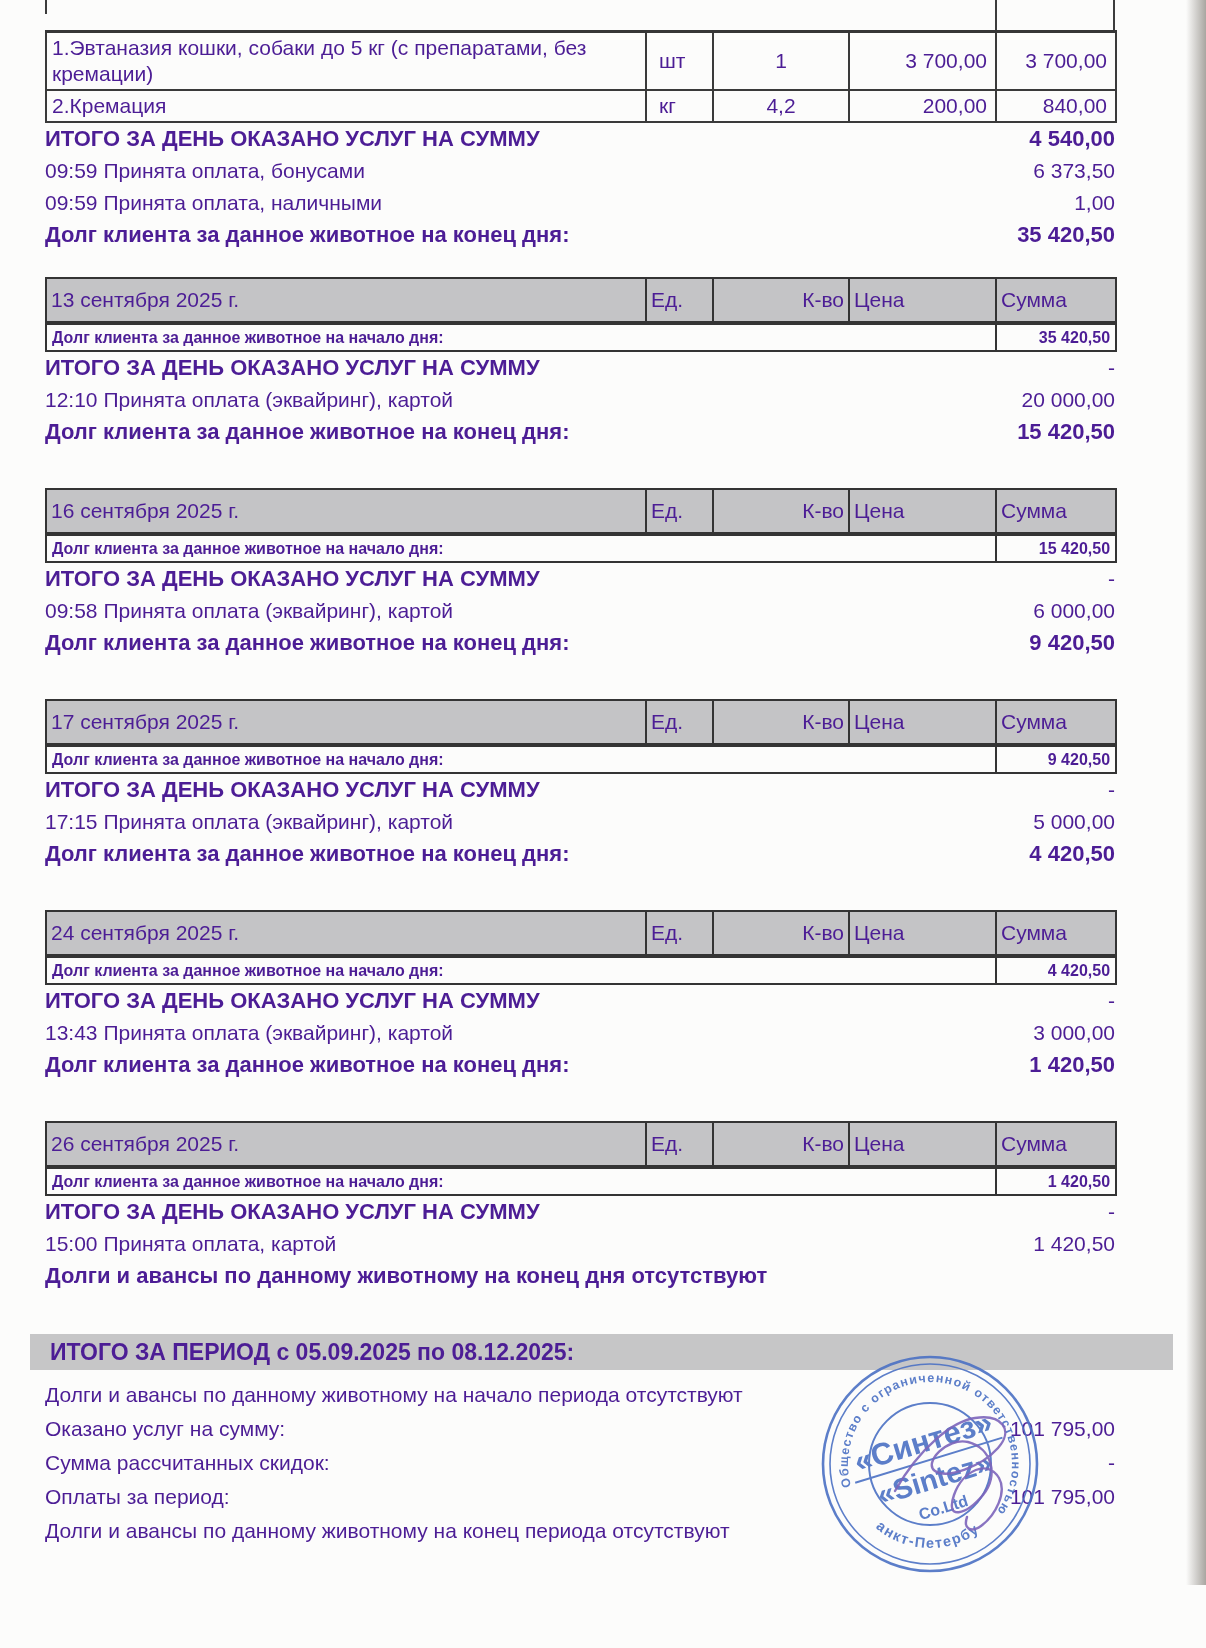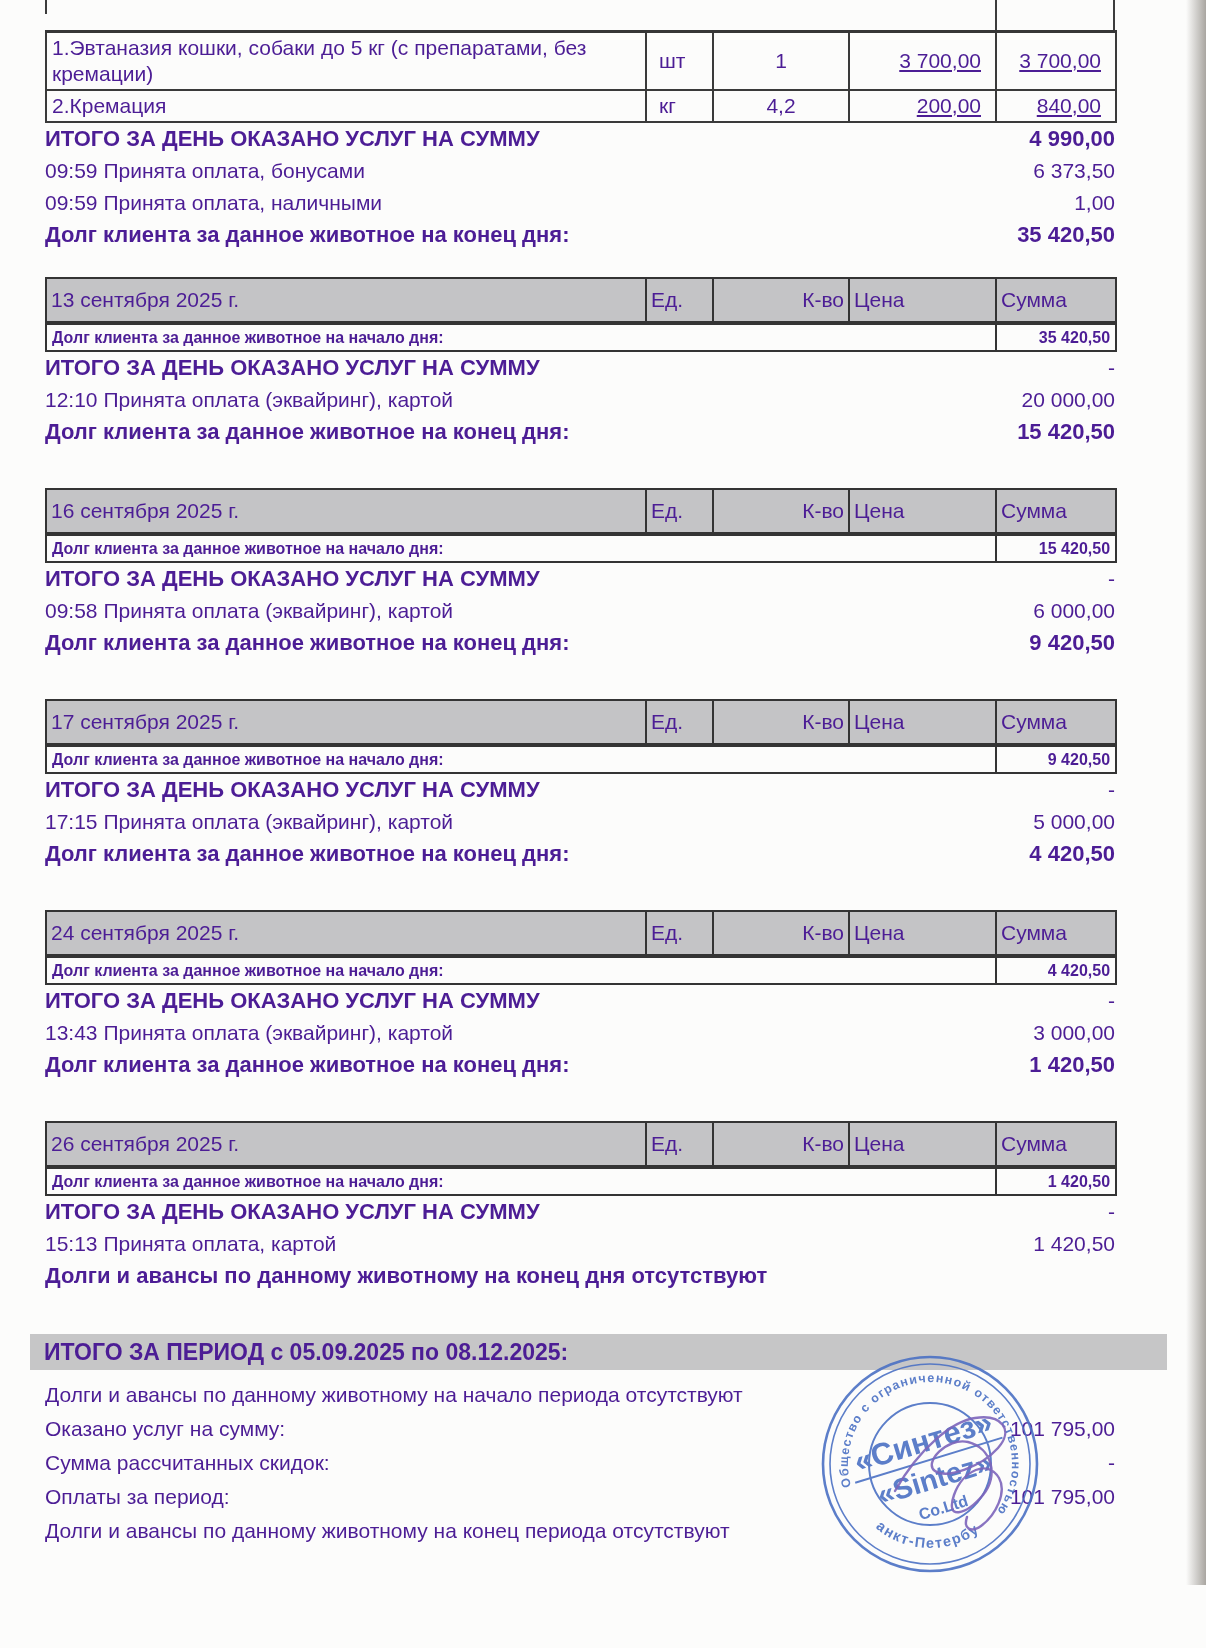--- a/index.html
+++ b/index.html
@@ -25,21 +25,21 @@
   col.c-name  { width:600px; }
   col.c-unit  { width:67px; }
   col.c-qty   { width:136px; }
   col.c-price { width:147px; }
   col.c-sum   { width:120px; }
 
   .items { border-top:3px solid #363636; }
   .items td { border:2px solid #3a3a3a; font-size:21px; padding:2px 5px; line-height:26px; }
   .items .u  { text-align:left;  padding-left:12px; }
   .items .q  { text-align:center; }
-  .items .p, .items .s { text-align:right; padding-right:14px;text-decoration:underline; }
+  .items .p, .items .s { text-align:right; padding-right:8px; }
 
   .band td {
     border:2px solid #343434; background:#c4c4c6;
     font-size:21px; height:26px; padding:8px 4px; white-space:nowrap; overflow:hidden;
   }
   .band .q { text-align:right; }
 
   .startrow td { border:2px solid #343434; font-size:16px; font-weight:700; height:25px; padding:0 5px; }
   .startrow .sv { text-align:right; }
 
@@ -47,21 +47,21 @@
   .line.b { font-weight:700; font-size:22px; }
   .line .val { white-space:nowrap; }
   .line .val.reg { font-weight:400; font-size:21px; }
 
   .sec { margin-top:40px; }
   .sec.first { margin-top:26px; }
 
   .period-band {
     position:relative; left:-15px; width:1123px; margin-top:42px; margin-bottom:8px;
     background:#c6c6c7; height:36px; line-height:36px;
-    font-size:23px; font-weight:700; padding-left:14px;
+    font-size:23px; font-weight:700; padding-left:20px;
   }
   .period .line { height:34px; }
 
   .stamp { position:absolute; left:795px; top:1329px; width:270px; height:270px; opacity:.9; }
 </style>
 </head>
 <body>
 
 <div class="page">
   <div class="scan-edge"></div>
@@ -94,21 +94,21 @@
         <td class="u">кг</td>
         <td class="q">4,2</td>
         <td class="p">200,00</td>
         <td class="s">840,00</td>
       </tr>
     </tbody>
       </table>
 
     <div class="line b">
       <span>ИТОГО ЗА ДЕНЬ ОКАЗАНО УСЛУГ НА СУММУ</span>
-      <span class="val">4 990,00</span>
+      <span class="val">4 540,00</span>
     </div>
     <div class="line">
       <span>09:59 Принята оплата, бонусами</span>
       <span class="val">6 373,50</span>
     </div>
     <div class="line">
       <span>09:59 Принята оплата, наличными</span>
       <span class="val">1,00</span>
     </div>
     <div class="line b">
@@ -340,21 +340,21 @@
           <td colspan="4">Долг клиента за данное животное на начало дня:</td>
           <td class="sv">1 420,50</td>
         </tr>
       </tbody>
         </table>
       <div class="line b">
         <span>ИТОГО ЗА ДЕНЬ ОКАЗАНО УСЛУГ НА СУММУ</span>
         <span class="val reg">-</span>
       </div>
       <div class="line">
-        <span>15:13 Принята оплата, картой</span>
+        <span>15:00 Принята оплата, картой</span>
         <span class="val">1 420,50</span>
       </div>
       <div class="line b">
         <span>Долги и авансы по данному животному на конец дня отсутствуют</span>
         <span class="val"></span>
       </div>
     </div>
 
     <div class="period-band">ИТОГО ЗА ПЕРИОД с 05.09.2025 по 08.12.2025:</div>
     <div class="period">

